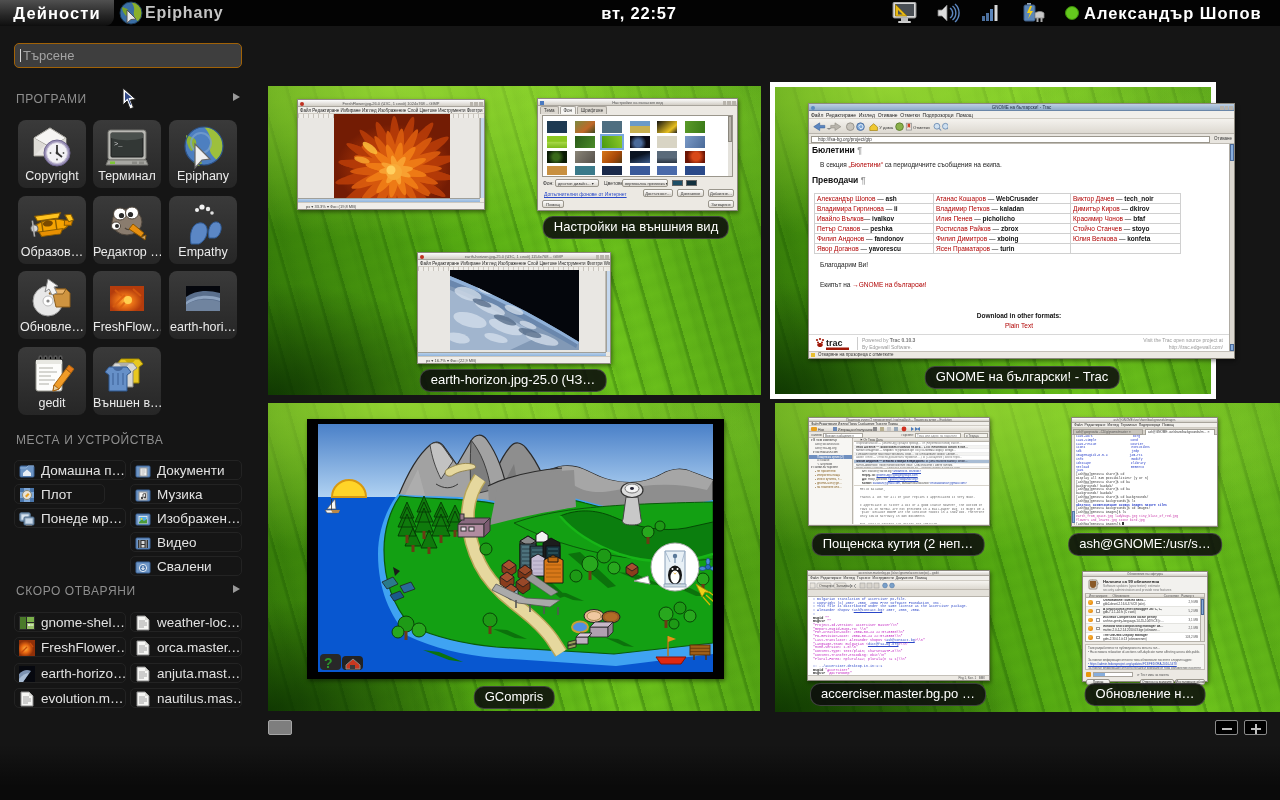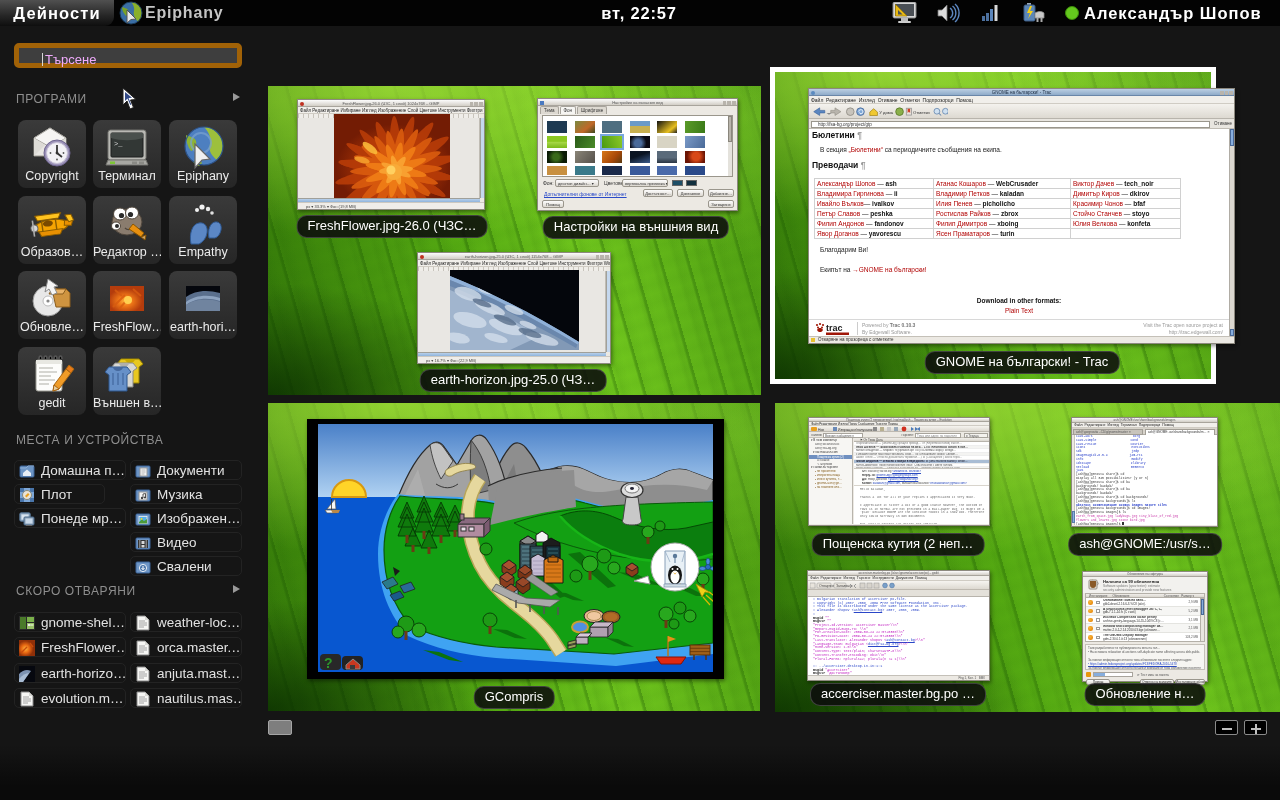--- a/index.html
+++ b/index.html
@@ -3,21 +3,21 @@
 <style>
 *{margin:0;padding:0;box-sizing:border-box}
 html,body{width:1280px;height:800px;background:#151515;font-family:"Liberation Sans",sans-serif;overflow:hidden}
 body{position:relative}
 .abs{position:absolute}
 .topbar{position:absolute;left:0;top:0;width:1280px;height:26px;background:#030303}
 .actbtn{position:absolute;left:0;top:0;width:114px;height:26px;border-radius:0 0 9px 0;background:linear-gradient(#505050,#262626 60%,#0e0e0e);color:#fff;font-weight:bold;font-size:16.5px;line-height:26px;text-align:center;letter-spacing:1.1px}
 .appname{position:absolute;left:145px;top:0;height:26px;color:#c4c4c4;font-weight:bold;font-size:16px;line-height:26px;letter-spacing:.8px}
 .clock{position:absolute;left:560px;width:158px;top:0;text-align:center;color:#fff;font-weight:bold;font-size:16.5px;line-height:26px;letter-spacing:.8px}
 .uname{position:absolute;left:1084px;top:0;color:#fff;font-weight:bold;font-size:16.5px;line-height:26px;letter-spacing:1px}
-.srch{position:absolute;left:14px;top:43px;width:228px;height:25px;background:#3e3e3e;border:5px solid #a16207;border-radius:5px;color:#f0abfc;font-size:13px;line-height:23px;padding-left:23px}
+.srch{position:absolute;left:14px;top:43px;width:228px;height:25px;background:#3e3e3e;border:1px solid #a16207;border-radius:5px;color:#a3a3a3;font-size:13px;line-height:23px;padding-left:5px}
 .hdr{position:absolute;color:#8e8e8e;font-size:12px;letter-spacing:.6px}
 .tri{position:absolute;width:0;height:0;border-left:7px solid #999;border-top:4.5px solid transparent;border-bottom:4.5px solid transparent}
 .tile{position:absolute;width:68px;height:68px;border-radius:8px;background:linear-gradient(#3a3a3a,#262626);text-align:center}
 .tile .lbl{position:absolute;left:0;right:0;bottom:5px;color:#ececec;font-size:12.5px;white-space:nowrap;overflow:hidden}
 .tile svg{position:absolute;left:10px;top:4px}
 .litem{position:absolute;height:20px;border:1px solid #232323;border-radius:5px;color:#e2e2e2;font-size:13.5px;line-height:19px;white-space:nowrap;overflow:hidden}
 .litem .ic{position:absolute;left:4px;top:2px;width:16px;height:16px}
 .litem .tx{position:absolute;left:26px;top:0px}
 .ws{position:absolute;background-color:#56a813;background-image:
  radial-gradient(85% 70% at 0% 100%, rgba(8,42,0,.8), rgba(8,42,0,0) 52%),
@@ -560,25 +560,24 @@
    <g fill="#4a627f" opacity=".7" clip-path="url(#eclip)">
     <ellipse cx="32" cy="33" rx="10" ry="3" transform="rotate(20 32 33)"></ellipse>
     <ellipse cx="55" cy="50" rx="12" ry="3.5" transform="rotate(22 55 50)"></ellipse>
     <ellipse cx="80" cy="63" rx="12" ry="3.5" transform="rotate(18 80 63)"></ellipse>
    </g>
   </svg>
   <div class="vsb" style="right:0;top:18px;bottom:11px"></div>
   <div class="hsb" style="left:0;right:4px;bottom:7px"></div>
   <div class="gst">px ▾  16.7% ▾ Фон (22,9 MB)</div>
  </div>
- <div class="cap" style="left:124px;top:129px">FreshFlower.jpg-26.0 (ЧЗС…</div>
  <div class="cap" style="left:368px;top:130px">Настройки на външния вид</div>
  <div class="cap" style="left:245px;top:283px">earth-horizon.jpg-25.0 (ЧЗ…</div>
 </div>
-<div class="ws wsact" id="ws2" style="left:775px;top:72px;width:436px;height:307px">
+<div class="ws wsact" id="ws2" style="left:775px;top:87px;width:436px;height:307px">
  <div class="win" style="left:33px;top:16px;width:427px;height:256px">
   <div class="btb"><i class="bdot" style="background:#5a8ac0;border-radius:50%"></i>GNOME на български! - Trac<i class="wbt" style="top:2px"></i></div>
   <div class="gmb" style="font-size:5px;height:8px;line-height:8px">Файл &nbsp;Редактиране &nbsp;Изглед &nbsp;Отиване &nbsp;Отметки &nbsp;Подпрозорци &nbsp;Помощ</div>
   <div class="abs" style="left:0;top:15px;right:0;height:15px;background:linear-gradient(#f4f2ee,#ddd9d1);border-bottom:1px solid #b8b4ac">
    <svg class="abs" style="left:3px;top:3px" width="136" height="9.35" viewBox="0 0 160 11">
     <path d="M2 5.5 9 1v3h6v3H9v3z" fill="#5b86c0" stroke="#38609a" stroke-width=".7"></path>
     <path d="M17 7l3 2 3-2z" fill="#888"></path>
     <path d="M34 5.5 27 1v3h-5v3h5v3z" fill="#b8b4ac" stroke="#908c84" stroke-width=".7"></path>
     <circle cx="45" cy="5.5" r="4.5" fill="#c8c4bc" stroke="#908c84"></circle>
     <circle cx="57" cy="5.5" r="4.5" fill="#7ea8d8" stroke="#4a6a9a"></circle>

